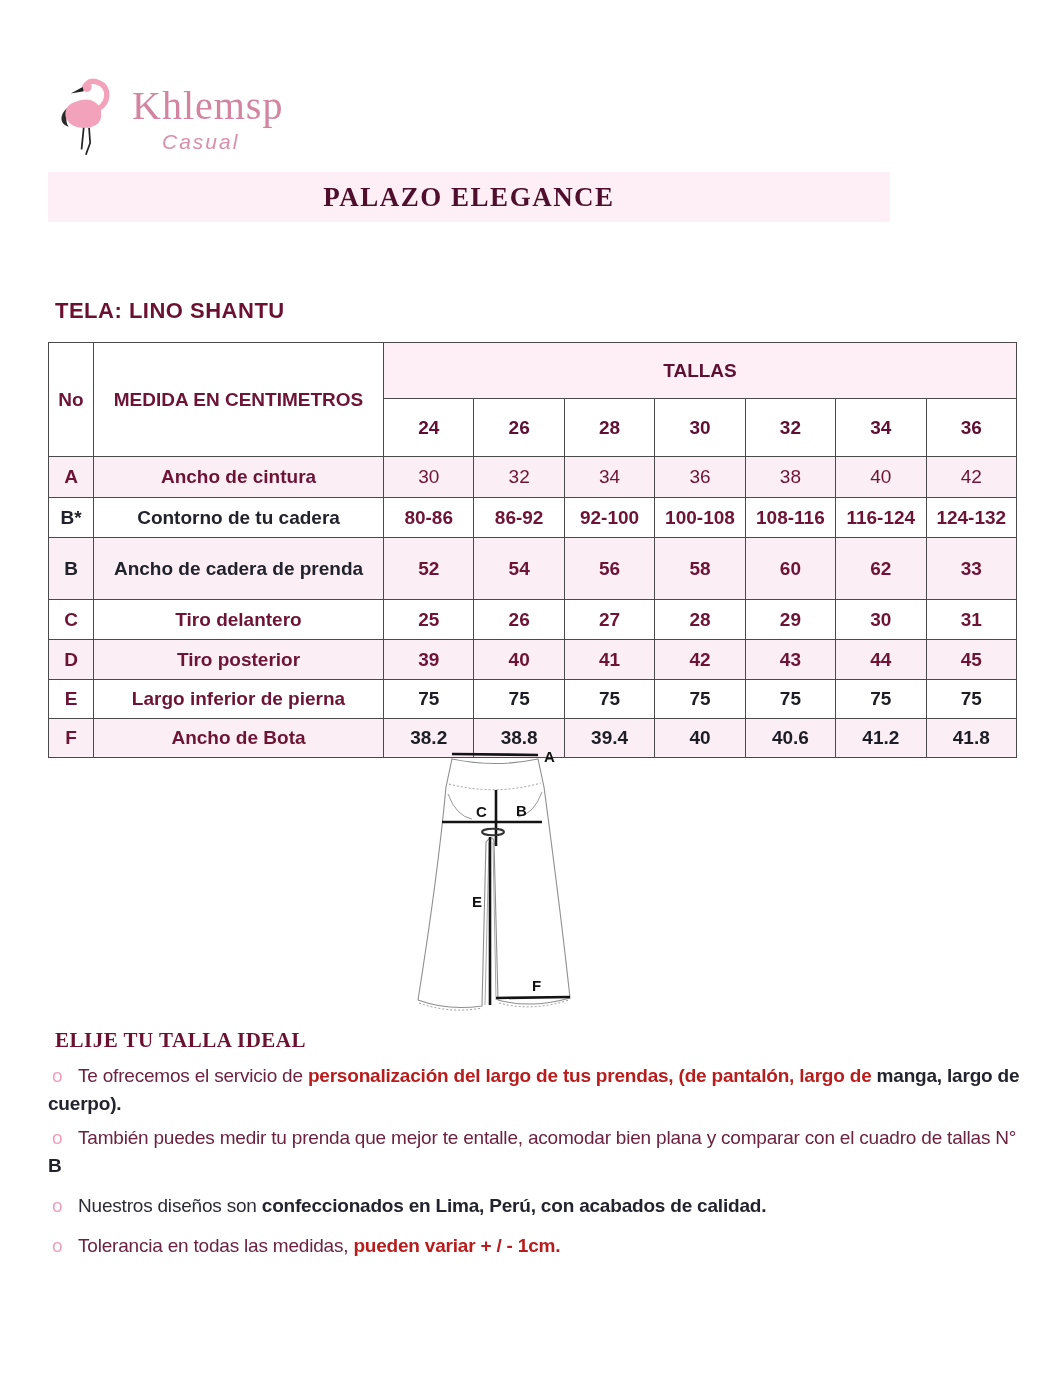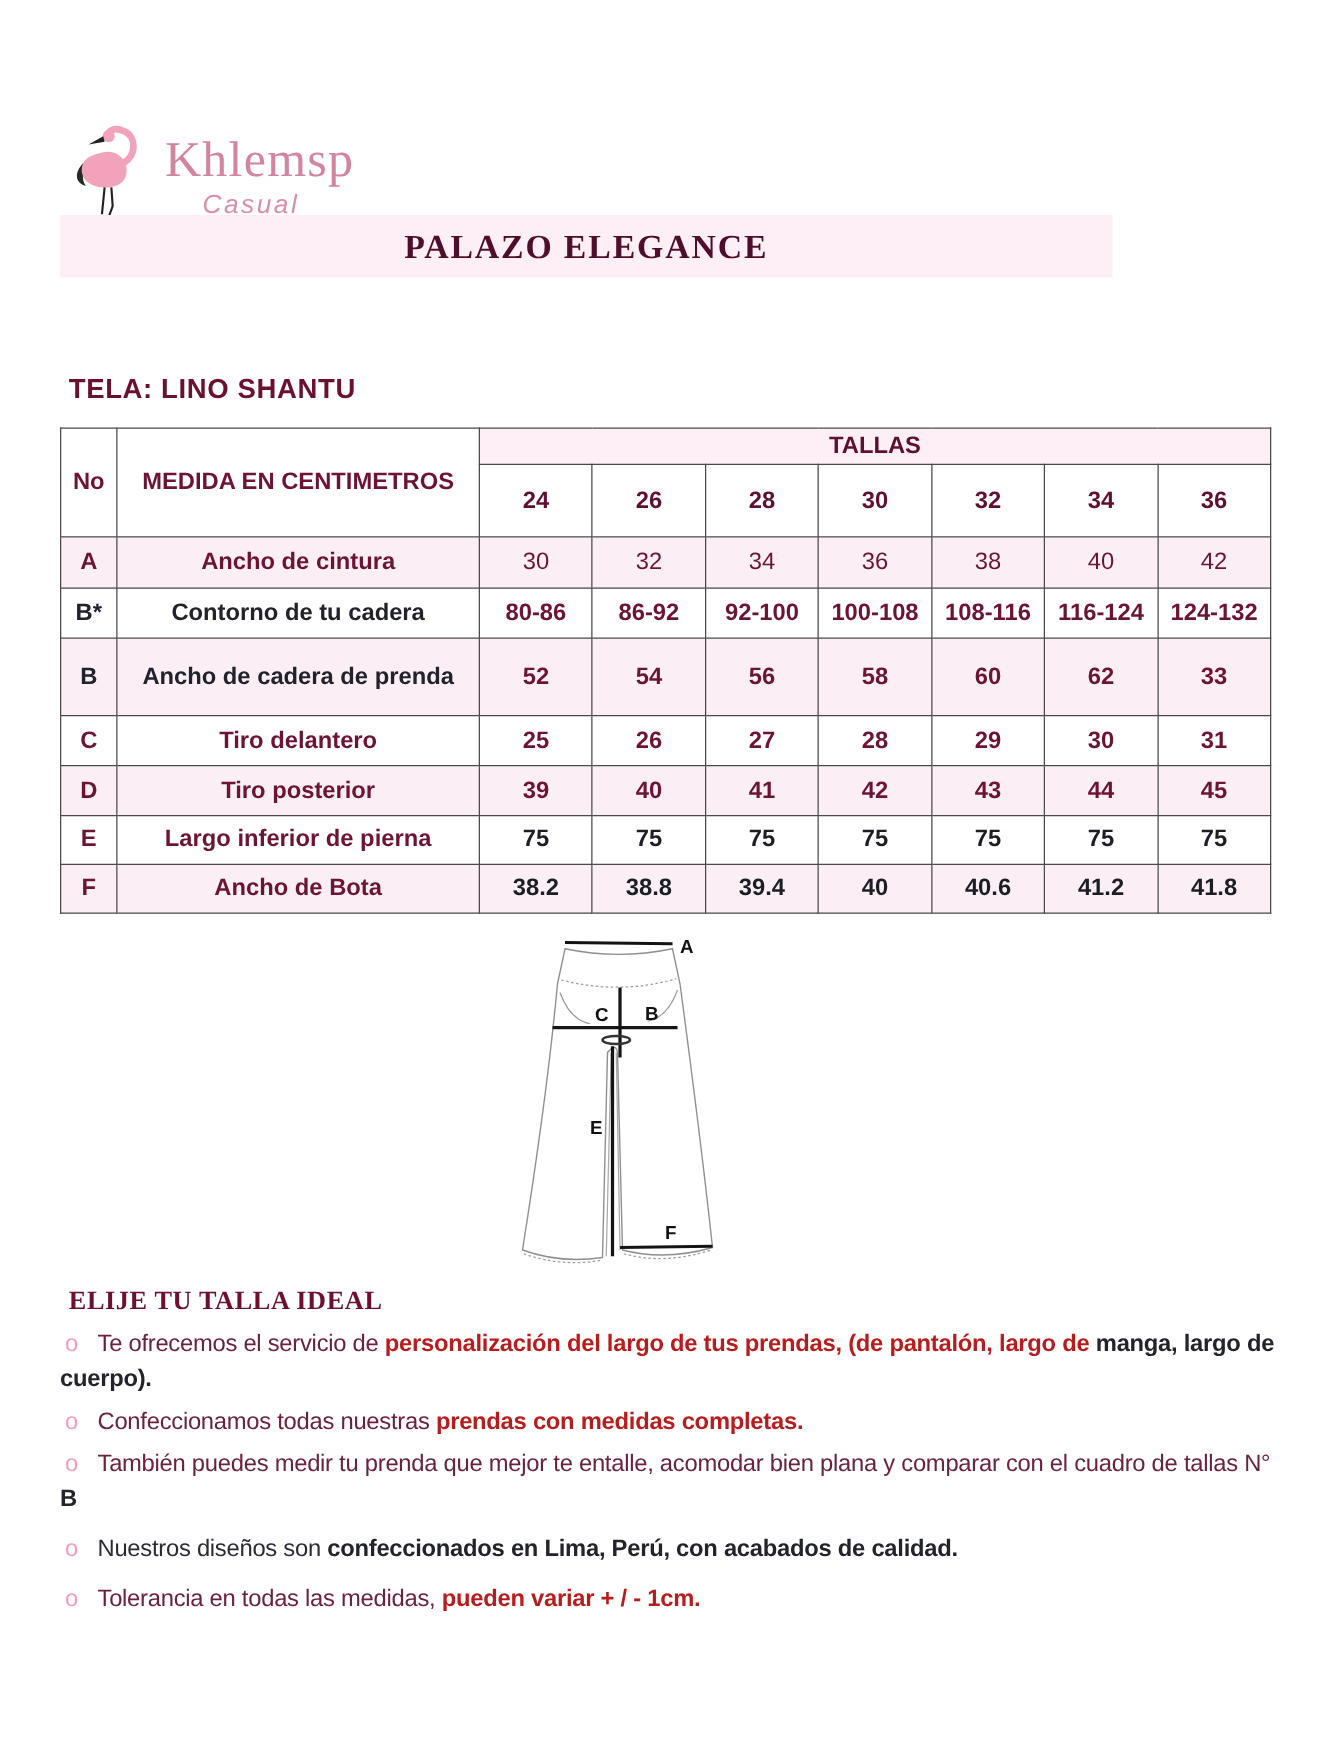--- a/index.html
+++ b/index.html
@@ -4,21 +4,21 @@
 <style>
   * { margin:0; padding:0; box-sizing:border-box; }
   html,body { background:#ffffff; }
   body {
     width:1064px; height:1400px; position:relative;
     font-family:"Liberation Sans", sans-serif;
     -webkit-font-smoothing:antialiased;
   }
 
   
-  .logo { position:absolute; left:52px; top:92px; width:260px; height:92px;text-align:right; }
+  .logo { position:absolute; left:52px; top:70px; width:260px; height:92px;text-align:right; }
   .logo-flamingo { position:absolute; left:0; top:2px; }
   .logo-brand {
     position:absolute; left:80px; top:12px;
     font-family:"Liberation Serif", serif;
     font-size:40px; color:#d284a1; letter-spacing:1px;
   }
   .logo-sub {
     position:absolute; left:110px; top:60px;
     font-size:21px; color:#d98fab; letter-spacing:2px;font-style:italic;
   }
@@ -45,21 +45,21 @@
   table.size-table { width:100%; border-collapse:collapse; table-layout:fixed; }
   table.size-table td, table.size-table th {
     border:1px solid #4a4a4a; text-align:center; vertical-align:middle;
     font-size:19px; padding:2px 4px;
   }
   col.c-no { width:45px; }
   col.c-label { width:290px; }
   th.h-no, th.h-measure {
     background:#ffffff; color:#6d1335; font-weight:bold; font-size:20px;margin-top:41px;
   }
-  th.h-tallas { background:#fdeff5; color:#5e0f32; font-weight:bold; font-size:21px; height:29px; }
+  th.h-tallas { background:#fdeff5; color:#5e0f32; font-weight:bold; font-size:21px; height:56px; }
   th.h-size  { background:#ffffff; color:#5e0f32; font-weight:bold; font-size:20px; height:58px; }
 
   tr.r-pink td { background:#fbeff5; }
   tr.r-white td { background:#ffffff; }
 
   td.cell-no    { font-weight:bold; font-size:20px; }
   td.cell-label { text-align:left; padding-left:9px; font-weight:bold; }
 
   .lbl-maroon td.cell-no, .lbl-maroon td.cell-label { color:#6d1335; }
   .lbl-dark   td.cell-no, .lbl-dark   td.cell-label { color:#22222c; }
@@ -253,23 +253,20 @@
   <text x="140" y="249">F</text>
 </svg>
 
 <div class="guide-heading">ELIJE TU TALLA IDEAL</div>
 
 <div class="bullets">
   <p class="bullet">
     <span class="marker">o</span><span class="t-maroon">Te ofrecemos el servicio de </span><span class="b-maroon">personalización del largo de tus prendas, (de pantalón, largo de </span><span class="b-dark">manga, largo de cuerpo).</span>
   </p>
   <p class="bullet">
-    <span class="marker">o</span><span class="t-maroon">Confeccionamos todas nuestras </span><span class="b-maroon">prendas con medidas completas.</span>
-  </p>
-  <p class="bullet">
     <span class="marker">o</span><span class="t-maroon">También puedes medir tu prenda que mejor te entalle, acomodar bien plana y comparar con el cuadro de tallas N° </span><span class="b-dark">B</span>
   </p>
   <p class="bullet gap-lg">
     <span class="marker">o</span><span class="t-dark">Nuestros diseños son </span><span class="b-dark">confeccionados en Lima, Perú, con acabados de calidad.</span>
   </p>
   <p class="bullet gap-lg">
     <span class="marker">o</span><span class="t-maroon">Tolerancia en todas las medidas, </span><span class="b-maroon">pueden variar + / - 1cm.</span>
   </p>
 </div>
 

